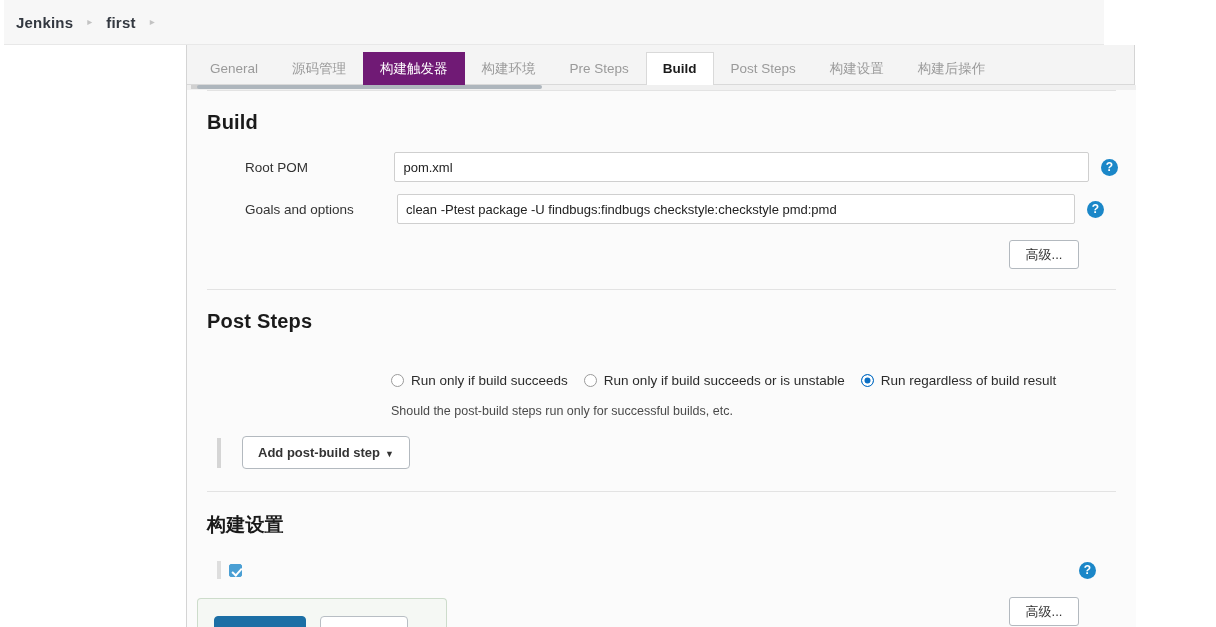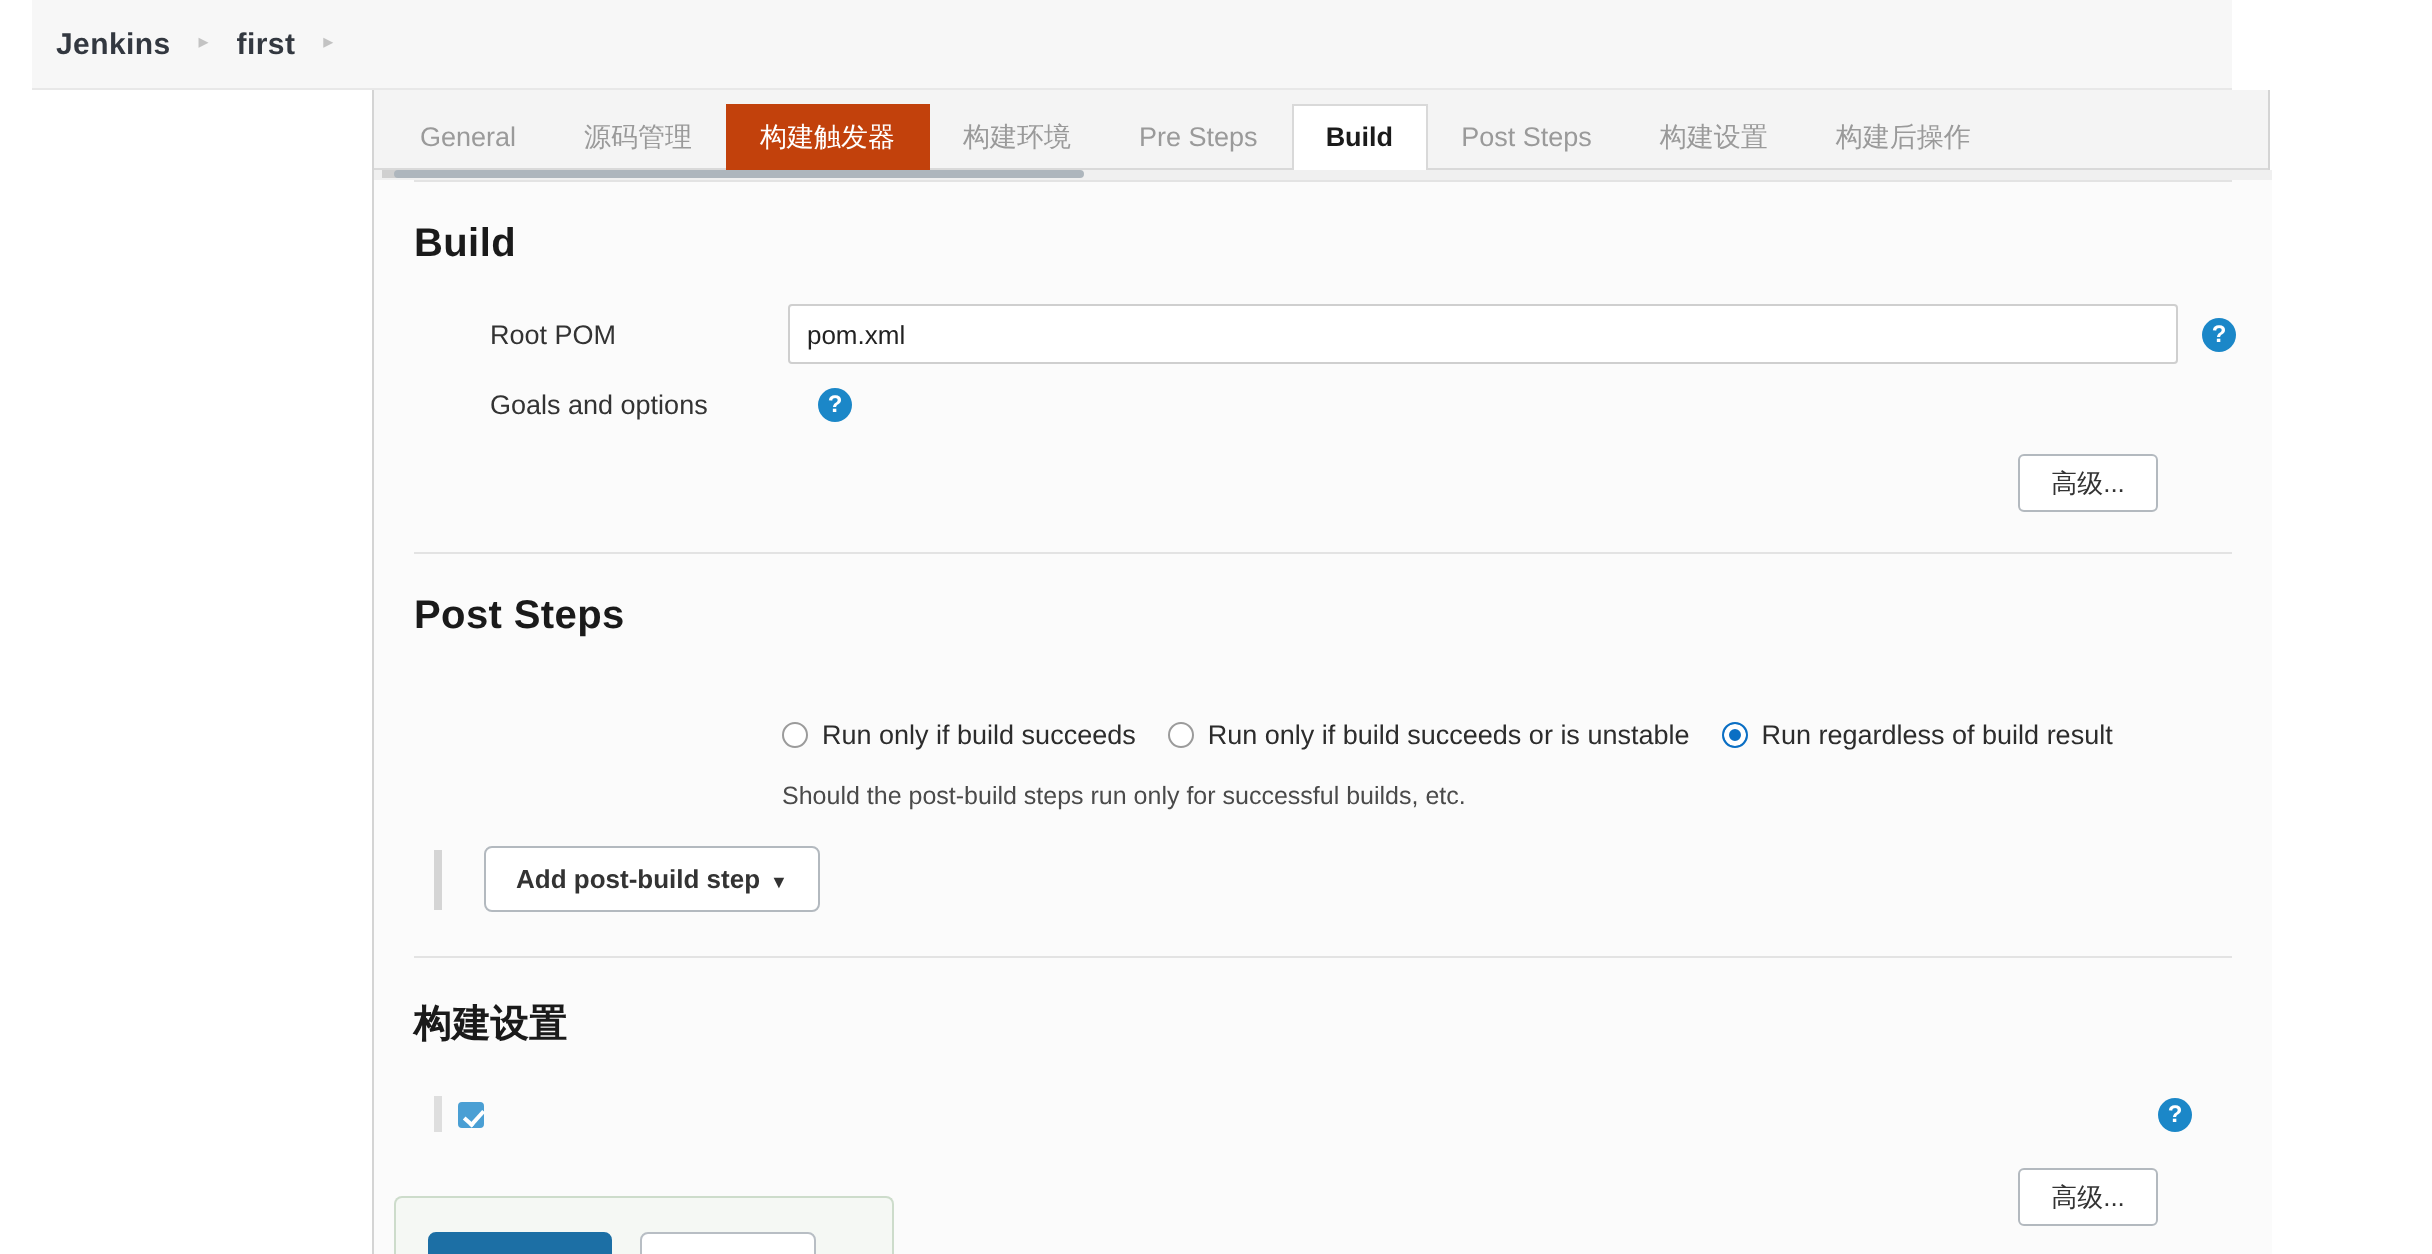--- a/index.html
+++ b/index.html
@@ -8,21 +8,21 @@
     width: 1216px;
     height: 627px;
     overflow: hidden;
     background: #ffffff;
     font-family: "Liberation Sans", "DejaVu Sans", sans-serif;
   }
 
   
   .breadcrumb-bar {
     position: absolute;
-    top: 0; left: 16px;
+    top: 0; left: 4px;
     width: 1100px;
     height: 45px;
     background: #f7f7f7;
     border-bottom: 1px solid #e8e8e8;
     display: flex;
     align-items: center;
     padding-left: 12px;
   }
   .crumb {
     font-size: 15px;
@@ -74,21 +74,21 @@
     padding: 9px 16px 10px 16px;
     line-height: 1;
     white-space: nowrap;
     border: 1px solid transparent;
     border-bottom: none;
     position: relative;
     top: 1px;
     cursor: pointer;
   }
   .tab.hovered {
-    background: #c2410c;
+    background: #701a75;
     color: #ffffff;
   }
   .tab.active {
     background: #ffffff;
     color: #1b1b1b;
     font-weight: bold;
     border-color: #d9d9d9;
   }
 
   
@@ -384,20 +384,21 @@
       <div class="section-title">Build</div>
 
       <div class="form-row">
         <div class="form-label">Root POM</div>
         <input class="text-input input-pom" type="text" value="pom.xml" style="">
         <div class="help-icon">?</div>
       </div>
 
       <div class="form-row">
         <div class="form-label">Goals and options</div>
+        <input class="text-input input-goals" type="text" value="clean -Ptest package -U findbugs:findbugs checkstyle:checkstyle pmd:pmd" style="">
         <div class="help-icon">?</div>
       </div>
 
       <div class="adv-row">
         <button class="btn btn-adv">高级...</button>
       </div>
 
       <div class="hr" style="margin-top:20px;"></div>
 
       <div class="section-title">Post Steps</div>

